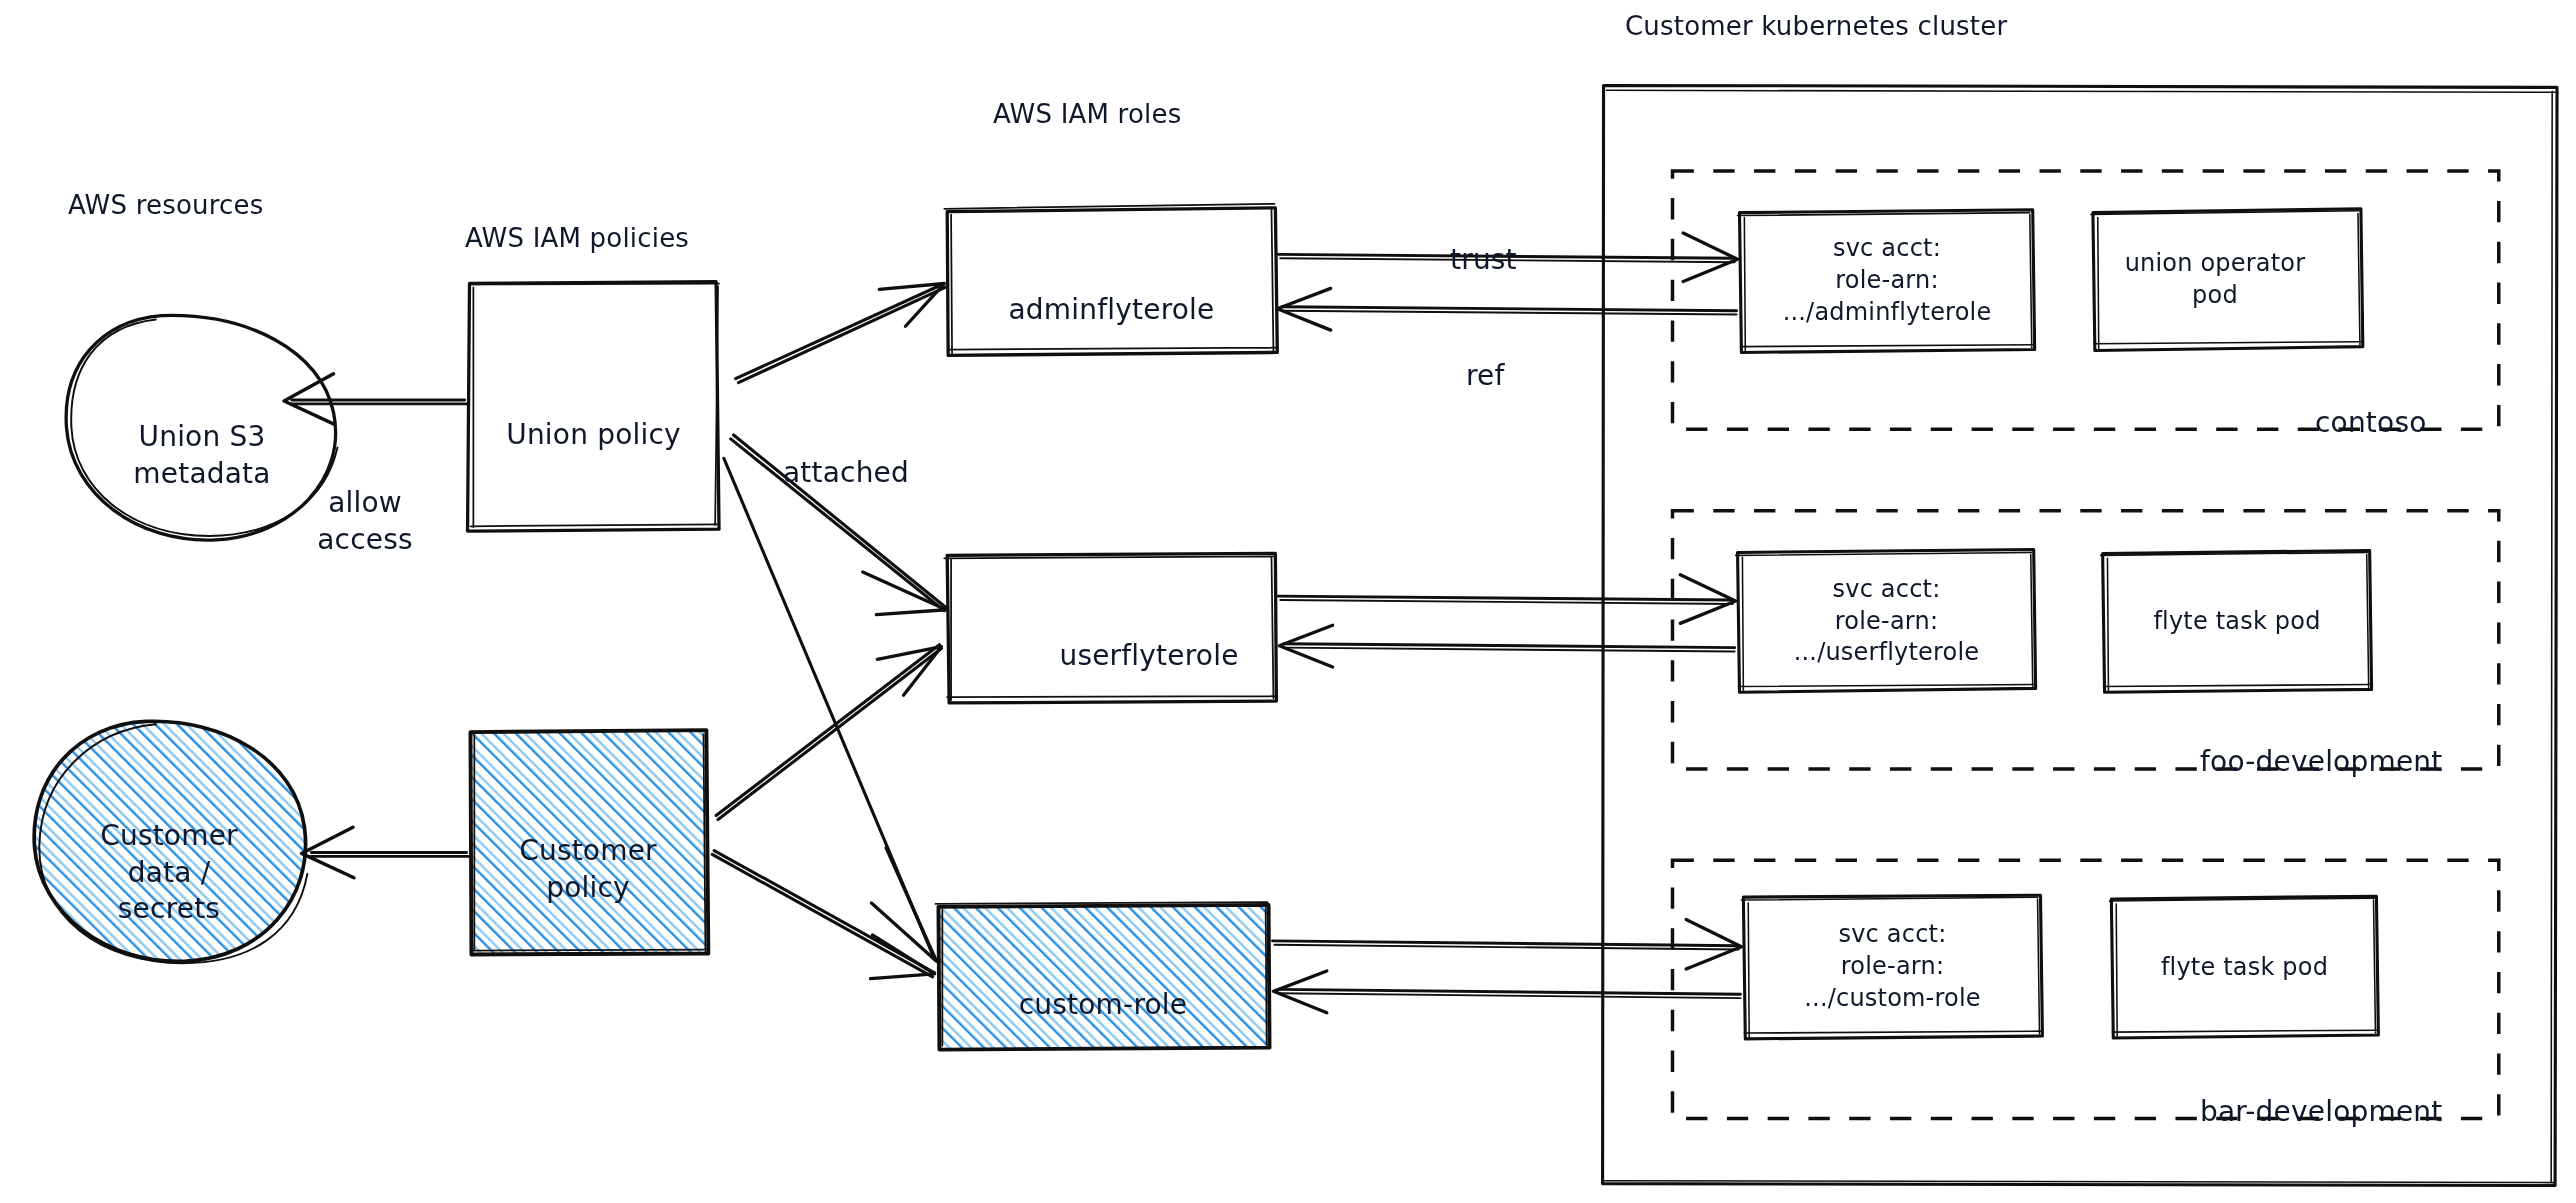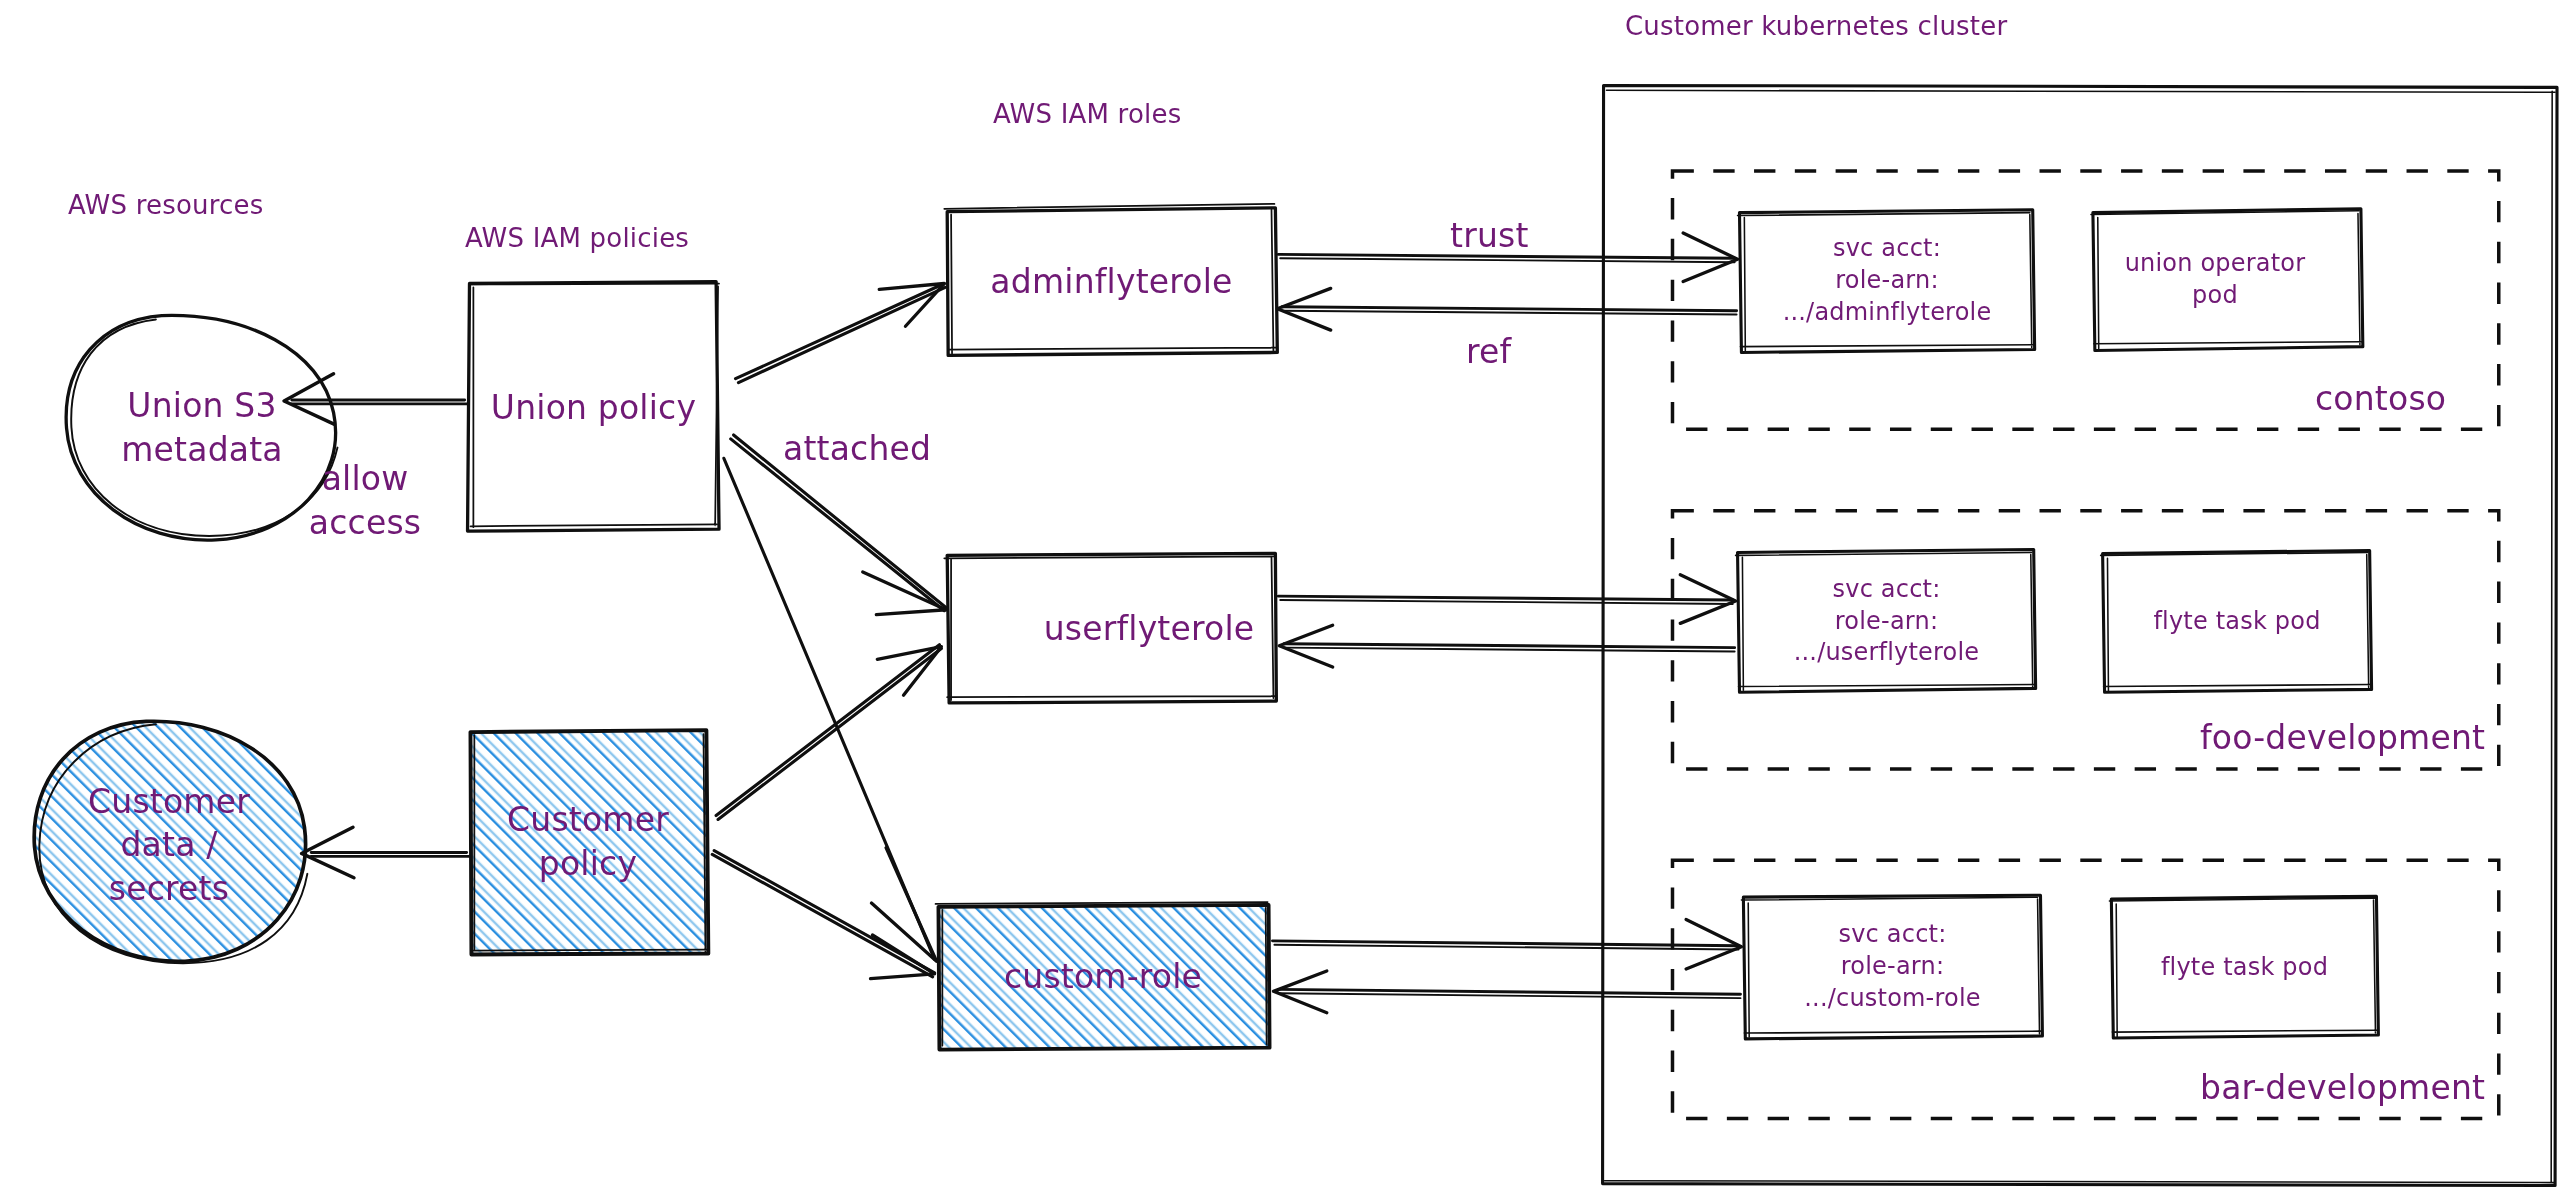--- a/index.html
+++ b/index.html
@@ -1,24 +1,24 @@
 <!DOCTYPE html>
 <html><head>
 <meta charset="utf-8">
 <style>
   html,body{margin:0;padding:0;background:#ffffff;}
   body{width:2576px;height:1203px;overflow:hidden;font-family:"DejaVu Sans",sans-serif;}
   #stage{position:relative;width:2576px;height:1203px;background:#fff;}
   svg#diagram{position:absolute;left:0;top:0;width:2576px;height:1203px;}
   .sketch-stroke{fill:none;stroke:#0f0f0f;stroke-linecap:round;stroke-linejoin:round;}
-  .lbl{position:absolute;font-family:"DejaVu Sans",sans-serif;color:#701a75;
+  .lbl{position:absolute;font-family:"DejaVu Sans",sans-serif;color:#0f172a;
        white-space:pre;line-height:1.32;letter-spacing:0.2px;}
   .lbl-c{text-align:center;}
   .big{font-size:26px;}
-  .mid{font-size:33px;}
+  .mid{font-size:28px;margin-top:28px;}
   .sm{font-size:24px;}
   .node-text{display:flex;align-items:center;justify-content:center;
              position:absolute;text-align:center;}
 </style>
 </head>
 <body>
 
 <div id="stage">
 
   <svg id="diagram" viewBox="0 0 2652 1239">

